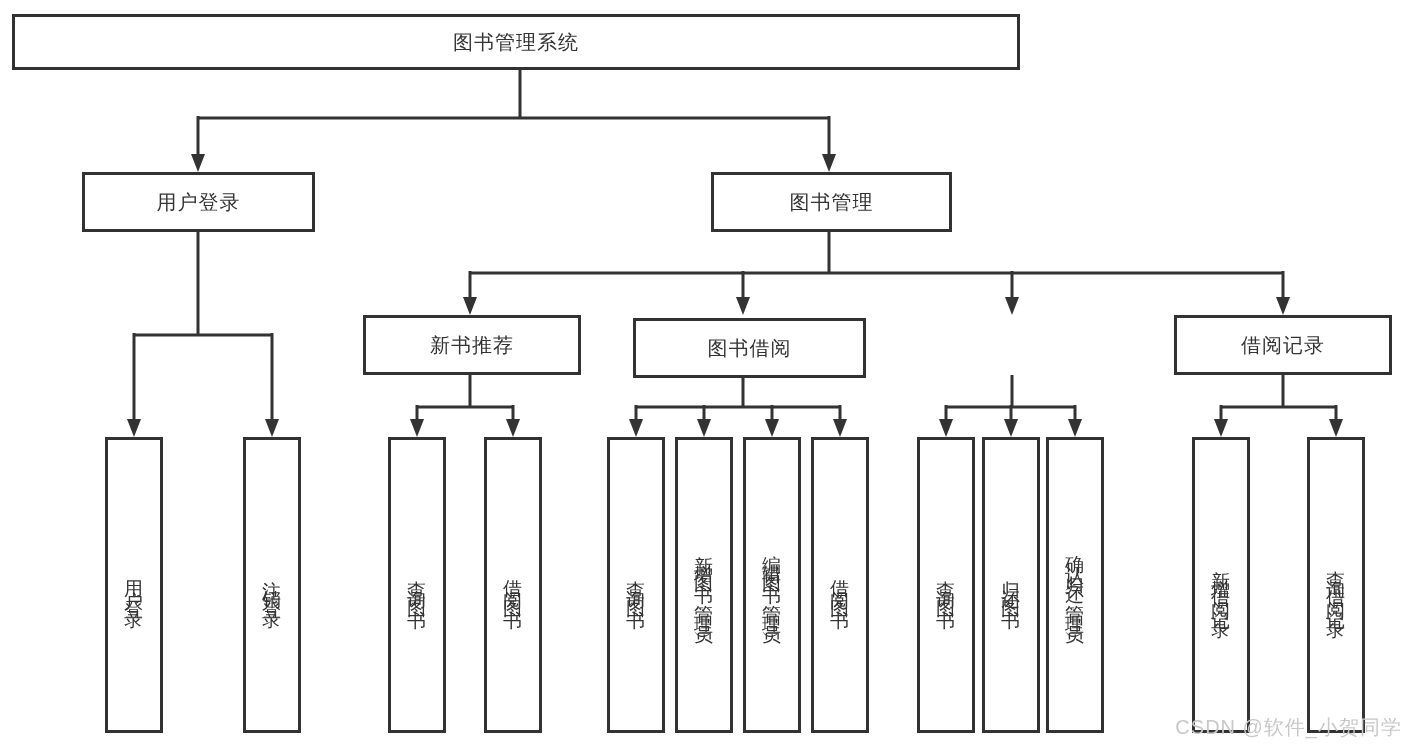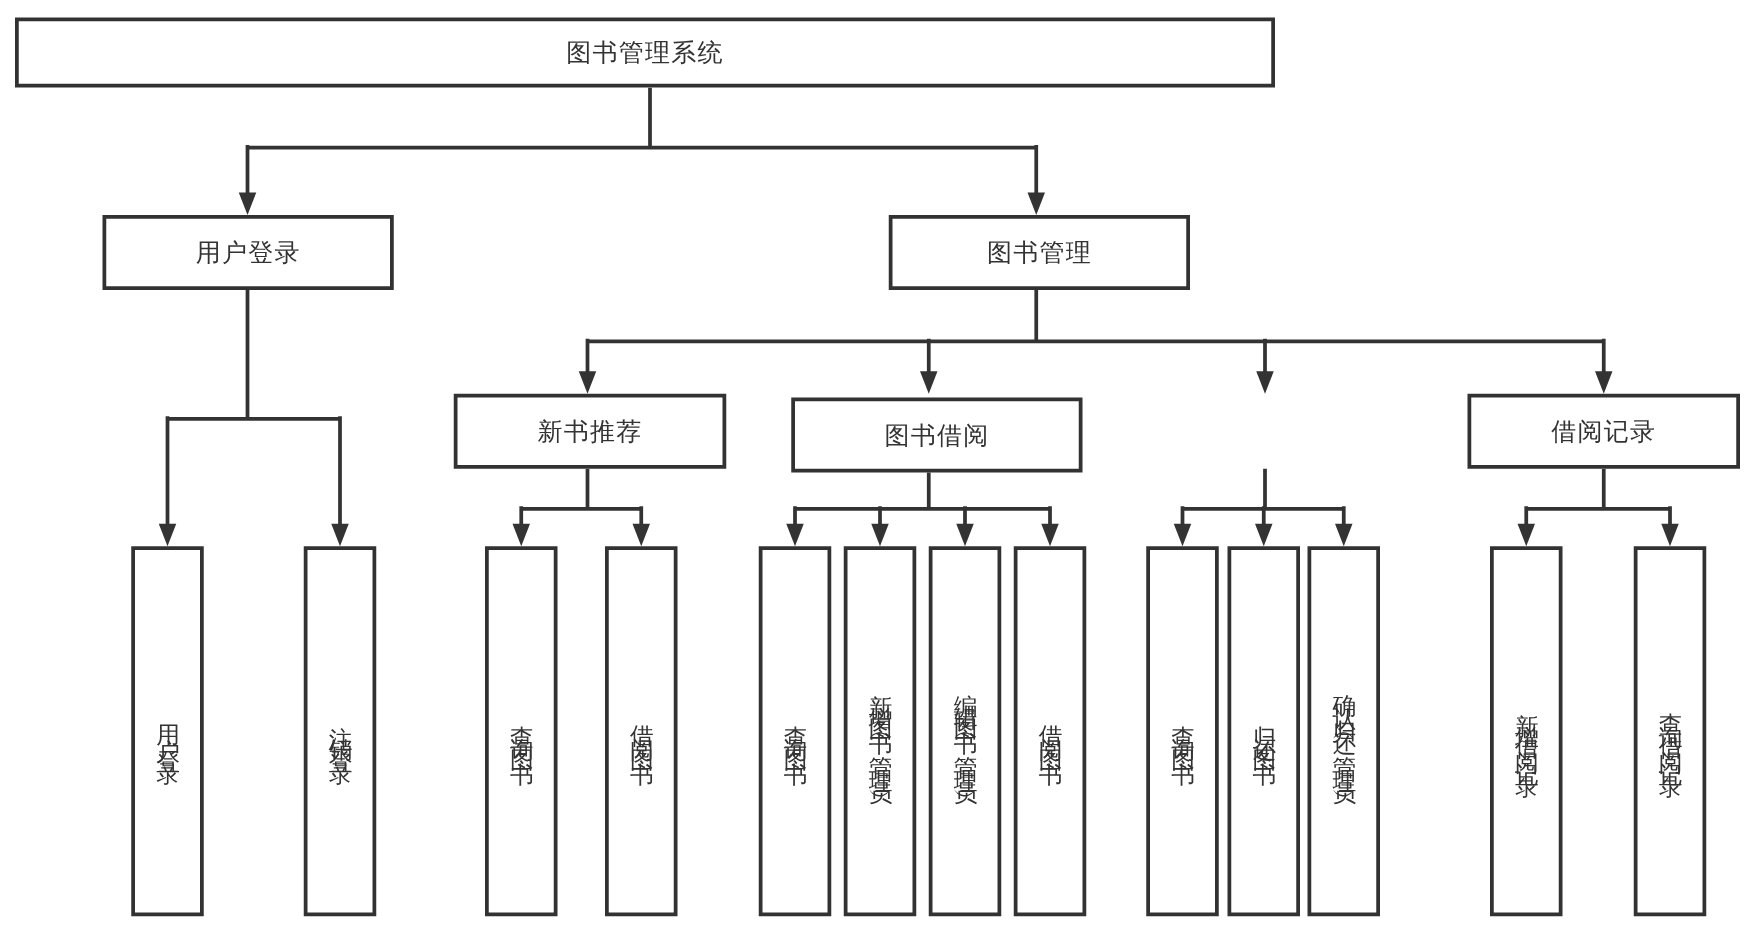--- a/index.html
+++ b/index.html
@@ -184,14 +184,15 @@
   <div class="node vnode" style="left:1046px;top:437px;width:58px;height:296px">
     <span>确认归还（管理员）</span>
   </div>
   <div class="node vnode" style="left:1192px;top:437px;width:58px;height:296px">
     <span>新增借阅记录</span>
   </div>
   <div class="node vnode" style="left:1307px;top:437px;width:58px;height:296px">
     <span>查询借阅记录</span>
   </div>
 
+  <div class="watermark">CSDN @软件_小贺同学</div>
 
 </div>
 
 </body></html>

